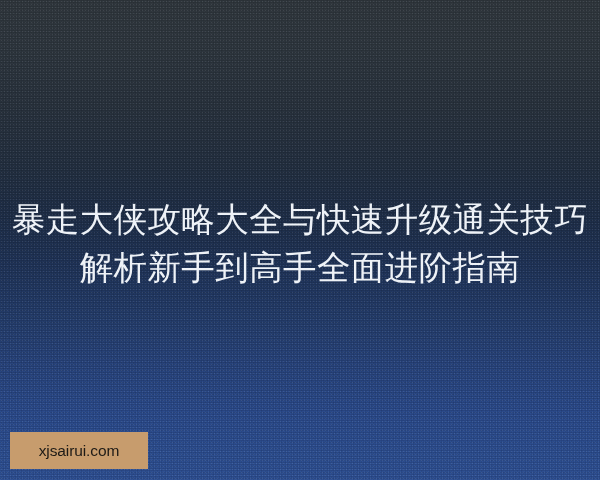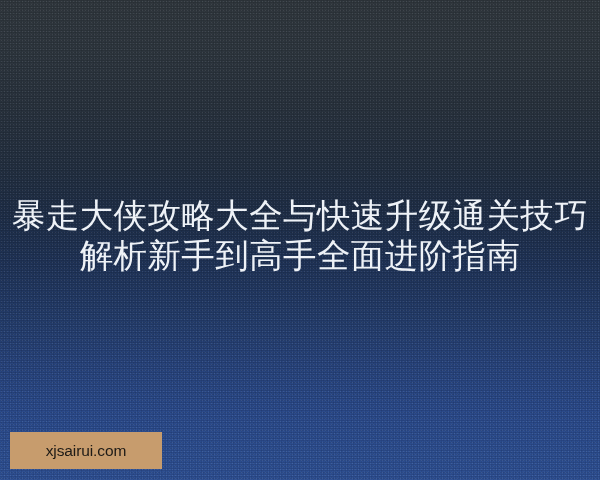--- a/index.html
+++ b/index.html
@@ -63,34 +63,34 @@
   }
 
   #title {
     position: absolute;
     left: 0;
     right: 0;
     top: 197px;
     text-align: center;
     color: #eef2f7;
     font-size: 33.5px;
-    line-height: 40px;
+    line-height: 48px;
     letter-spacing: 0.4px;
     font-weight: 400;
     z-index: 3;
     padding: 0 4px;
     box-sizing: border-box;
     text-rendering: geometricPrecision;
   }
 
   #watermark {
     position: absolute;
     left: 10px;
     top: 432px;
-    width: 152px;
+    width: 138px;
     height: 37px;
     background: #c79c6d;
     z-index: 4;
     display: flex;
     align-items: center;
     justify-content: center;
   }
   #watermark-text {
     color: #1d1a16;
     font-size: 15.5px;

